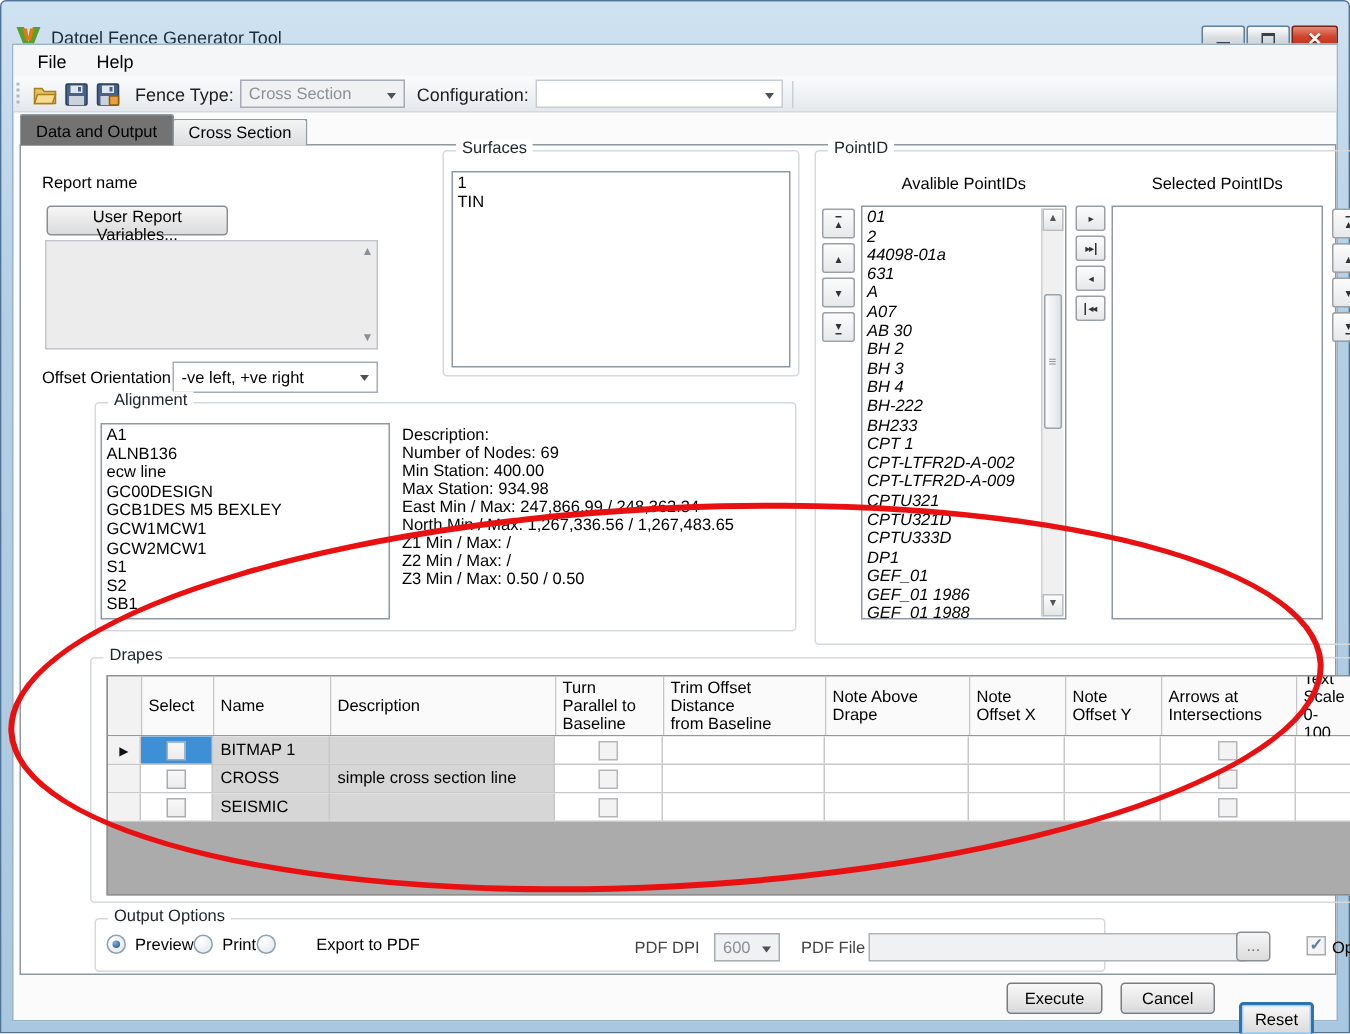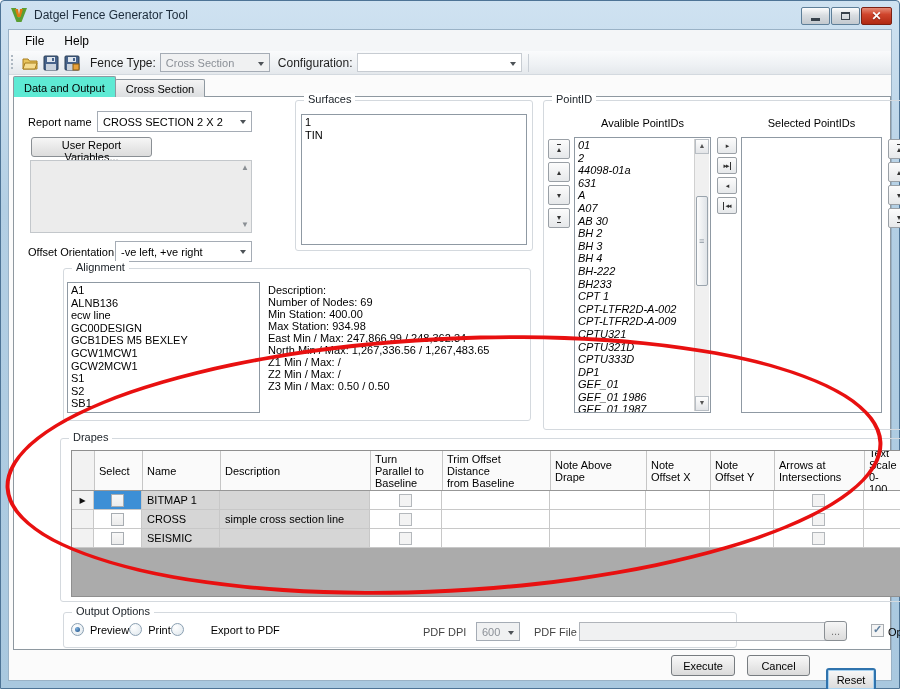--- a/index.html
+++ b/index.html
@@ -1,21 +1,21 @@
 <!DOCTYPE html>
 <html><head>
 <meta charset="utf-8">
 <style>
   html,body{margin:0;padding:0;background:#fff;}
   body{width:900px;height:689px;position:relative;font-family:"Liberation Sans",sans-serif;font-size:11px;color:#000;overflow:hidden;}
   *{box-sizing:border-box;}
 
   
   .window{position:absolute;inset:0;background:linear-gradient(#cfe2f1,#b3cfe4 30%,#a9c8df);border:1px solid #4e7496;border-radius:4px 4px 0 0;}
-  .titlebar{position:absolute;left:1px;top:0;right:1px;height:27px;display:flex;align-items:center;}
+  .titlebar{position:absolute;left:1px;top:10px;right:1px;height:27px;display:flex;align-items:center;}
   .app-icon{width:18px;height:18px;margin:0 6px 0 8px;}
   .title-text{font-size:12px;color:#1c2b3a;}
   .winbtns{position:absolute;right:6px;top:6px;display:flex;gap:1px;}
   .wbtn{width:29px;height:18px;border:1px solid #5e7f99;border-radius:2px;background:linear-gradient(#fdfdfd,#d9dde1 45%,#c3c9cf);display:flex;align-items:center;justify-content:center;}
   .wbtn.close{width:31px;background:linear-gradient(#e58b76,#d0452d 40%,#b02912);border-color:#7c2012;}
   .glyph-min{width:9px;height:3px;background:#37414b;margin-top:7px;}
   .glyph-max{width:9px;height:8px;border:1px solid #37414b;border-top:2px solid #37414b;background:transparent;}
   .glyph-close{color:#fff;font-weight:bold;font-size:12px;line-height:1;text-shadow:0 1px 1px #7c2012;}
 
   .client{position:absolute;left:7px;top:28px;right:7px;bottom:7px;background:#fbfbfb;border:1px solid #9ab2c6;}
@@ -29,21 +29,21 @@
   .tb-label{margin:0 4px 0 8px;font-size:12px;color:#1e1e1e;}
   .combo{position:relative;background:#fff;border:1px solid #a5acb5;height:19px;display:flex;align-items:center;padding:0 16px 0 5px;font-size:11px;}
   .combo .arr{position:absolute;right:5px;top:8px;width:0;height:0;border-left:3px solid transparent;border-right:3px solid transparent;border-top:4px solid #4d5257;}
   .combo.disabled{background:#f0f1f2;color:#8b9097;}
   .combo.flat{border-color:#c7ccd2;background:#fff;}
   .tbsep{width:1px;height:18px;background:#c9cfd6;margin-left:6px;}
 
   
   .tabstrip{position:absolute;left:4px;top:46px;display:flex;align-items:flex-end;z-index:3;}
   .tab{border:1px solid #8e98a0;border-bottom:none;padding:3px 10px;font-size:11px;background:linear-gradient(#f4f4f4,#dcdee0);height:18px;margin-right:-1px;border-radius:2px 2px 0 0;}
-  .tab.active{background:#5eead4;height:21px;position:relative;z-index:4;padding-top:5px;}
+  .tab.active{background:#737373;height:21px;position:relative;z-index:4;padding-top:5px;}
   .tabpage{position:absolute;left:4px;top:66px;width:878px;height:554px;background:#fff;border:1px solid #8e98a0;z-index:2;}
 
   
   .lbl{position:absolute;white-space:nowrap;}
   .btn{border:1px solid #8a8f94;border-radius:3px;background:linear-gradient(#f6f6f6,#eaeaea 45%,#dcdcdc);font-size:11px;text-align:center;}
   .groupbox{position:absolute;border:1px solid #d4d9de;border-radius:3px;margin-left:32px;}
   .grouplabel{position:absolute;top:-8px;left:8px;background:#fff;padding:0 4px;color:#20262c;}
   .listbox{position:absolute;background:#fff;border:1px solid #8f99a3;overflow:hidden;line-height:12.6px;padding:1px 0 0 3px;}
   .listbox .li{white-space:nowrap;}
   .descbox{position:absolute;background:#ececec;border:1px solid #c3c7cb;}
@@ -181,24 +181,20 @@
     </div>
 
     <div class="tabstrip">
         <span class="tab active">Data and Output</span>
         <span class="tab">Cross Section</span>
       </div>
 
     <div class="tabpage">
 
       <span class="lbl" style="left:14px;top:19px;">Report name</span>
-      <span class="combo" style="position:absolute;left:83px;top:14px;width:155px;height:21px;">
-        <span>CROSS SECTION 2 X 2</span>
-          <span class="arr"></span>
-      </span>
       <button class="btn" style="position:absolute;left:17px;top:40px;width:121px;height:20px;">User Report Variables...</button>
       <div class="descbox" style="left:16px;top:63px;width:222px;height:73px;">
         <span></span>
         <span class="sa" style="top:3px;">▲</span>
         <span class="sa" style="bottom:3px;">▼</span>
       </div>
       <span class="lbl" style="left:14px;top:149px;">Offset Orientation</span>
       <span class="combo" style="position:absolute;left:101px;top:144px;width:137px;height:21px;">
         <span>-ve left, +ve right</span>
           <span class="arr"></span>
@@ -246,21 +242,21 @@
               <div class="li">BH233</div>
               <div class="li">CPT 1</div>
               <div class="li">CPT-LTFR2D-A-002</div>
               <div class="li">CPT-LTFR2D-A-009</div>
               <div class="li">CPTU321</div>
               <div class="li">CPTU321D</div>
               <div class="li">CPTU333D</div>
               <div class="li">DP1</div>
               <div class="li">GEF_01</div>
               <div class="li">GEF_01 1986</div>
-              <div class="li">GEF_01 1987</div>
+              <div class="li">GEF_01 1988</div>
             </div>
           <div class="scrollbar">
             <span class="sbtn" style="top:0;">
                 <span>▲</span>
               </span>
             <span class="thumb" style="top:21%;height:33%;"></span>
             <span class="sbtn" style="bottom:0;">
                 <span>▼</span>
               </span>
           </div>

